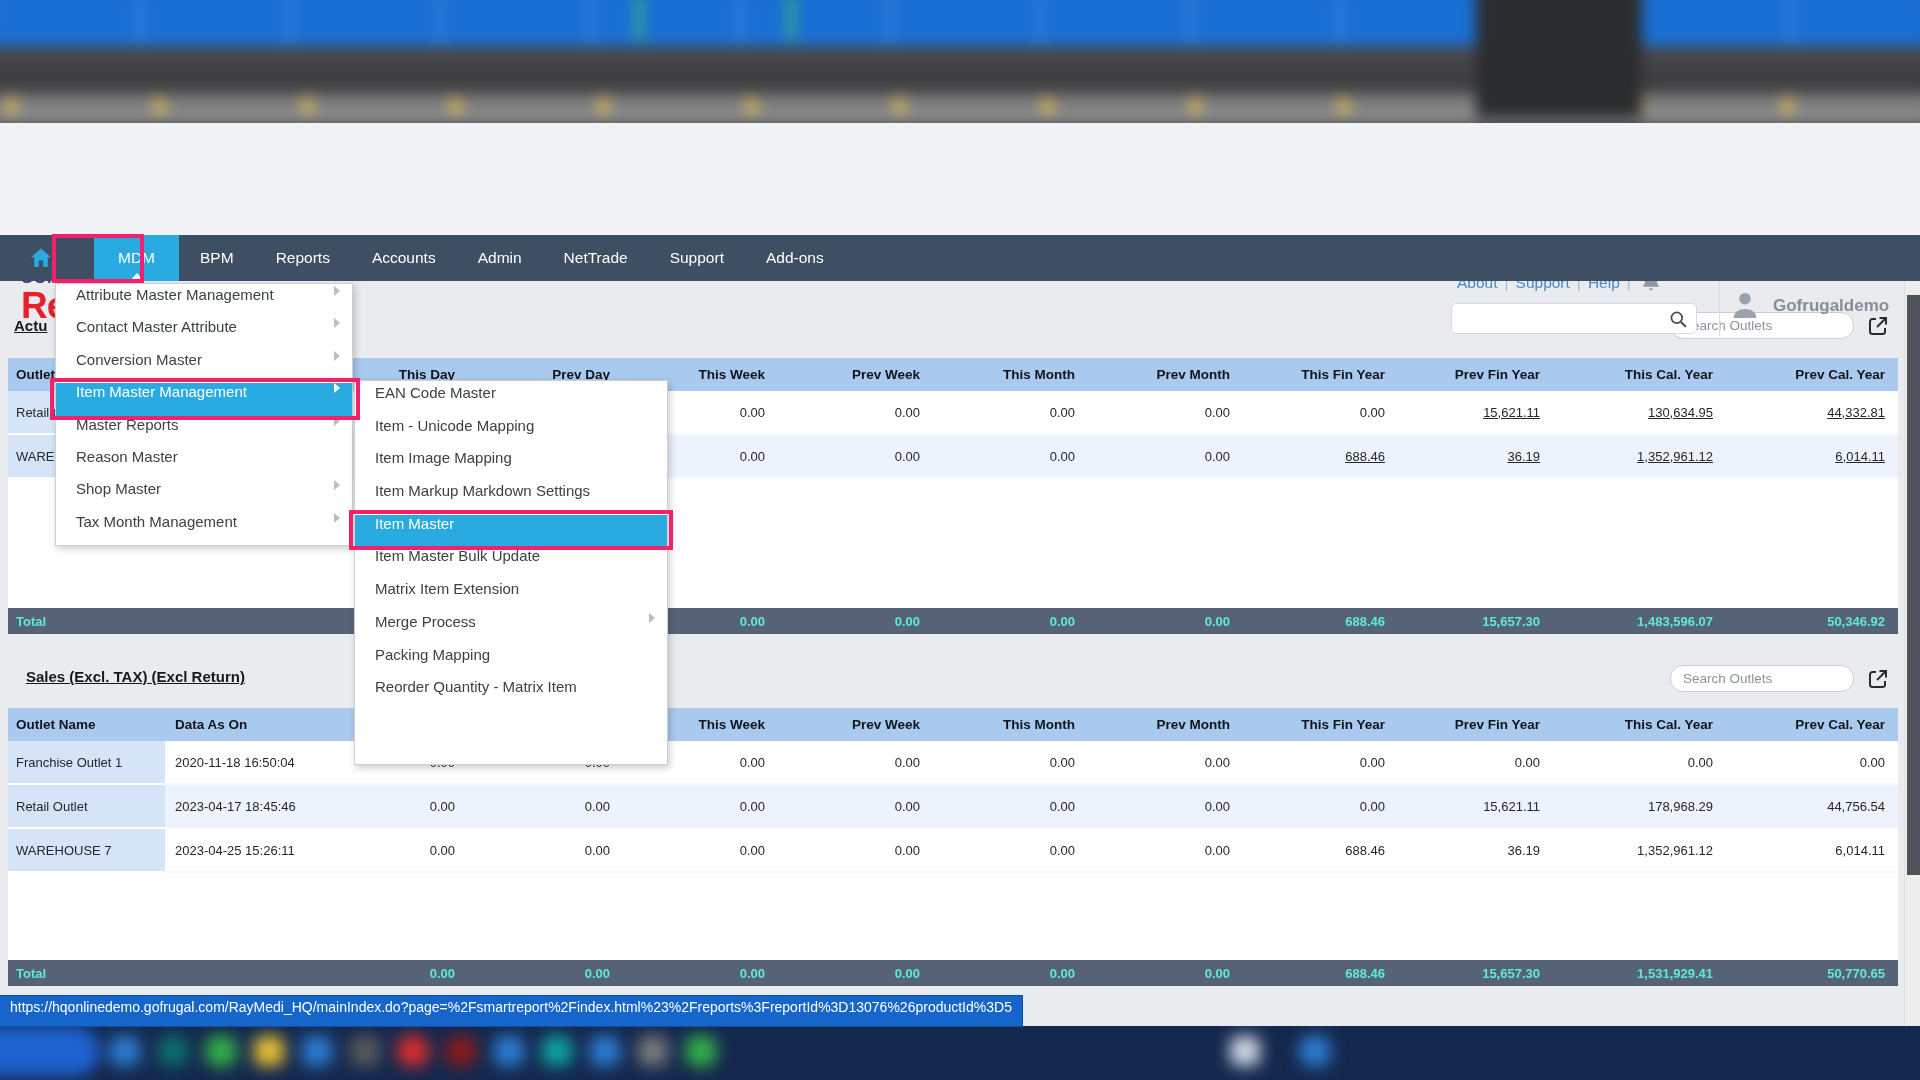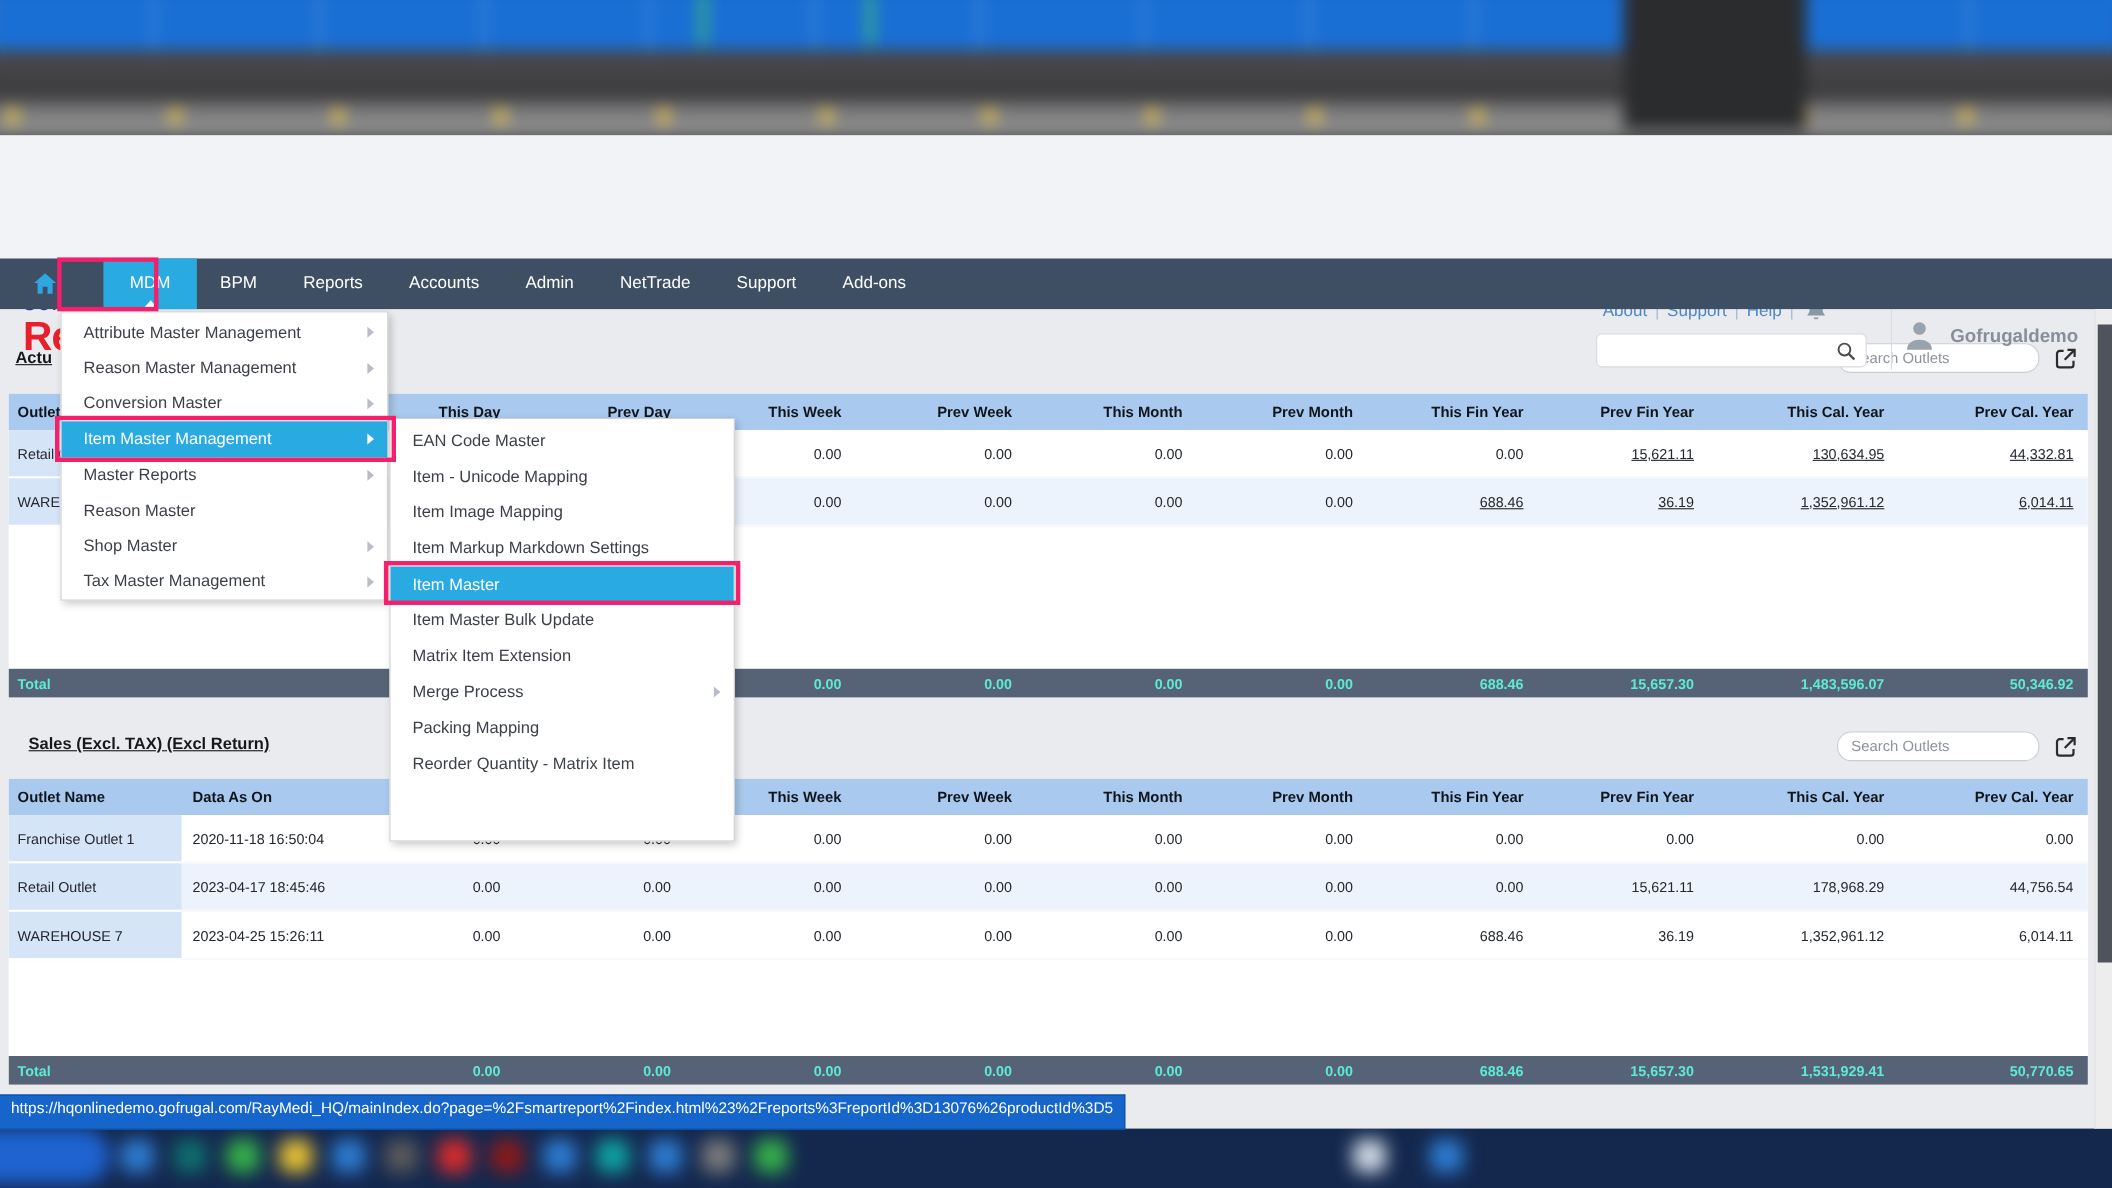--- a/index.html
+++ b/index.html
@@ -68,21 +68,21 @@
   .tbody .tcell.c0 { background:#d6e4f7; border-bottom:2px solid #fff; margin-bottom:-2px; }
   .tcell.link { text-decoration:underline; cursor:pointer; }
   .tfill { flex:1; background:#fff; }
   .ttotal { height:26px; background:#566376; }
   .ttotal .tcell { color:#5eead4; font-weight:bold; font-size:13px; }
 
   
   .menu { position:absolute; background:#fff; border:1px solid #cfcfcf; box-shadow:2px 3px 7px rgba(0,0,0,.2); z-index:40; padding:2px 0; }
   .menu-l1 { left:55px; top:283px; width:298px; height:263px; }
   .menu-l2 { left:354px; top:380px; width:314px; height:385px; padding:3px 0; }
-  .menu-item { display:flex; align-items:center; justify-content:space-between; padding:0 12px 0 20px;
+  .menu-item { display:flex; justify-content:space-between; padding:0 12px 0 20px;
     font-size:15px; color:#3c4148; cursor:pointer; }
   .menu-l1 .menu-item { height:32.4px; }
   .menu-l2 .menu-item { height:32.7px; }
   .menu-item.active { background:#29abe2; color:#fff; }
   .mi-arrow { width:0; height:0; border-left:6px solid #b9bec6; border-top:5px solid transparent; border-bottom:5px solid transparent; }
   .menu-item.active .mi-arrow { border-left-color:#fff; }
 
   
   .annot { position:absolute; border:4px solid #f4206b; z-index:50; pointer-events:none; }
   .annot-mdm { left:52px; top:234px; width:92px; height:49px; }
@@ -335,21 +335,21 @@
       </div>
     </div>
 </div>
 
 <div class="menu menu-l1" id="menu1">
     <div class="menu-item">
       <span class="mi-label">Attribute Master Management</span>
       <span class="mi-arrow"></span>
     </div>
     <div class="menu-item">
-      <span class="mi-label">Reason Master Management</span>
+      <span class="mi-label">Contact Master Attribute</span>
       <span class="mi-arrow"></span>
     </div>
     <div class="menu-item">
       <span class="mi-label">Conversion Master</span>
       <span class="mi-arrow"></span>
     </div>
     <div class="menu-item active">
       <span class="mi-label">Item Master Management</span>
       <span class="mi-arrow"></span>
     </div>
@@ -358,21 +358,21 @@
       <span class="mi-arrow"></span>
     </div>
     <div class="menu-item">
       <span class="mi-label">Reason Master</span>
     </div>
     <div class="menu-item">
       <span class="mi-label">Shop Master</span>
       <span class="mi-arrow"></span>
     </div>
     <div class="menu-item">
-      <span class="mi-label">Tax Master Management</span>
+      <span class="mi-label">Tax Month Management</span>
       <span class="mi-arrow"></span>
     </div>
   </div>
 <div class="menu menu-l2" id="menu2">
     <div class="menu-item">
       <span class="mi-label">EAN Code Master</span>
     </div>
     <div class="menu-item">
       <span class="mi-label">Item - Unicode Mapping</span>
     </div>

